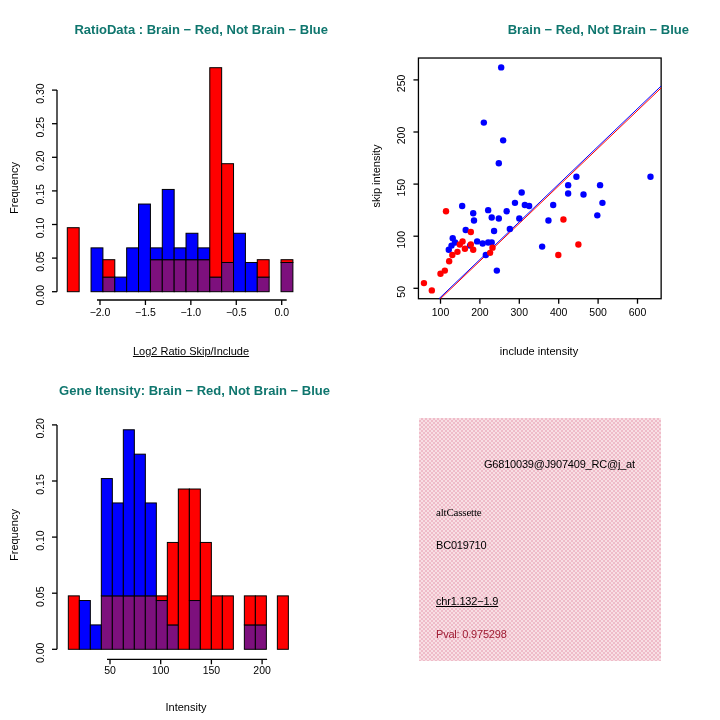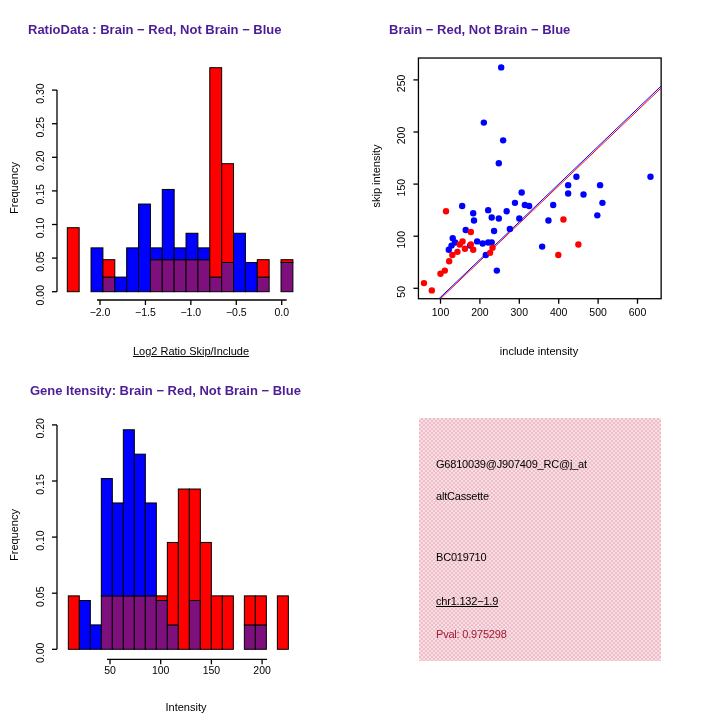--- a/index.html
+++ b/index.html
@@ -1,18 +1,18 @@
 <!DOCTYPE html>
 <html><head>
 <meta charset="utf-8">
 <style>
   html,body{margin:0;padding:0;background:#ffffff;}
   .stage{position:relative;width:720px;height:720px;background:#ffffff;
          font-family:"Liberation Sans","DejaVu Sans",sans-serif;overflow:hidden;}
-  .chart-title{position:absolute;font-size:13px;font-weight:bold;color:#4c1d95;text-align:left;white-space:nowrap;}
+  .chart-title{position:absolute;font-size:13px;font-weight:bold;color:#0f766e;text-align:right;white-space:nowrap;}
   .axis-label{position:absolute;font-size:11px;color:#000;text-align:center;white-space:nowrap;}
   .axis-label-vert{position:absolute;font-size:11px;color:#000;text-align:center;white-space:nowrap;
                    width:120px;transform:rotate(-90deg);transform-origin:center;}
   svg{position:absolute;left:0;top:0;}
   .info-panel{position:absolute;left:419px;top:418px;width:242px;height:243px;
               background-color:#F4CFD8;
               background-image:repeating-conic-gradient(#EFBCC9 0% 25%, #F8DFE4 0% 50%);
               background-size:4px 4px;}
   .info-line{position:absolute;left:17px;font-size:11px;color:#000;white-space:nowrap;letter-spacing:-0.2px;}
 </style>
@@ -216,20 +216,20 @@
 
   <div class="axis-label" style="left:41px;top:345px;width:300px;text-decoration:underline;">Log2 Ratio Skip/Include</div>
   <div class="axis-label" style="left:36px;top:701px;width:300px;">Intensity</div>
   <div class="axis-label" style="left:389px;top:345px;width:300px;">include intensity</div>
 
   <div class="axis-label-vert" style="left:-46px;top:182px;">Frequency</div>
   <div class="axis-label-vert" style="left:316px;top:170px;">skip intensity</div>
   <div class="axis-label-vert" style="left:-46px;top:529px;">Frequency</div>
 
   <div class="info-panel">
-    <div class="info-line" style="top: 40px; color: rgb(0, 0, 0);">G6810039@J907409_RC@j_at</div>
-    <div class="info-line" style="top: 72px; color: rgb(0, 0, 0);">altCassette</div>
-    <div class="info-line" style="top: 133px; color: rgb(0, 0, 0);">BC019710</div>
+    <div class="info-line" style="top: 40px; color: rgb(0, 0, 0); padding-left: 48px;">G6810039@J907409_RC@j_at</div>
+    <div class="info-line" style="top: 88px; color: rgb(0, 0, 0); font-family: Liberation Serif, serif;">altCassette</div>
+    <div class="info-line" style="top: 121px; color: rgb(0, 0, 0);">BC019710</div>
     <div class="info-line" style="top: 177px; color: rgb(0, 0, 0); text-decoration: underline;">chr1.132−1.9</div>
     <div class="info-line" style="top: 210px; color: rgb(158, 27, 50); text-align: center;">Pval: 0.975298</div>
   </div>
 
 </div>
 
 </body></html>

